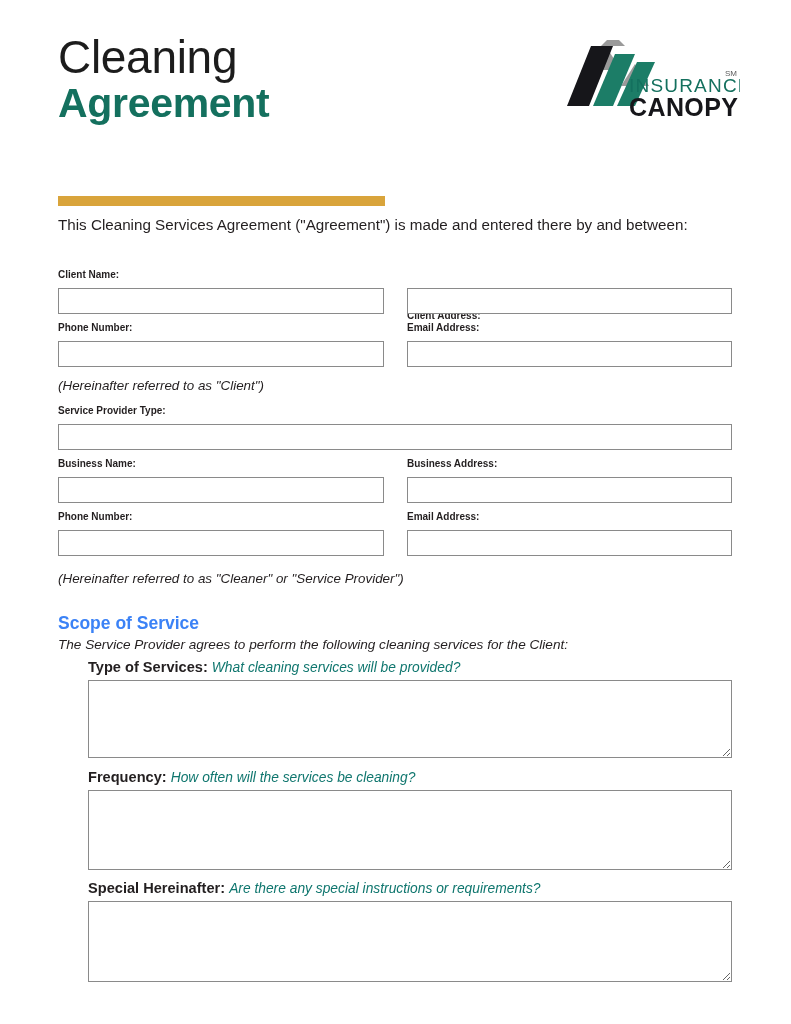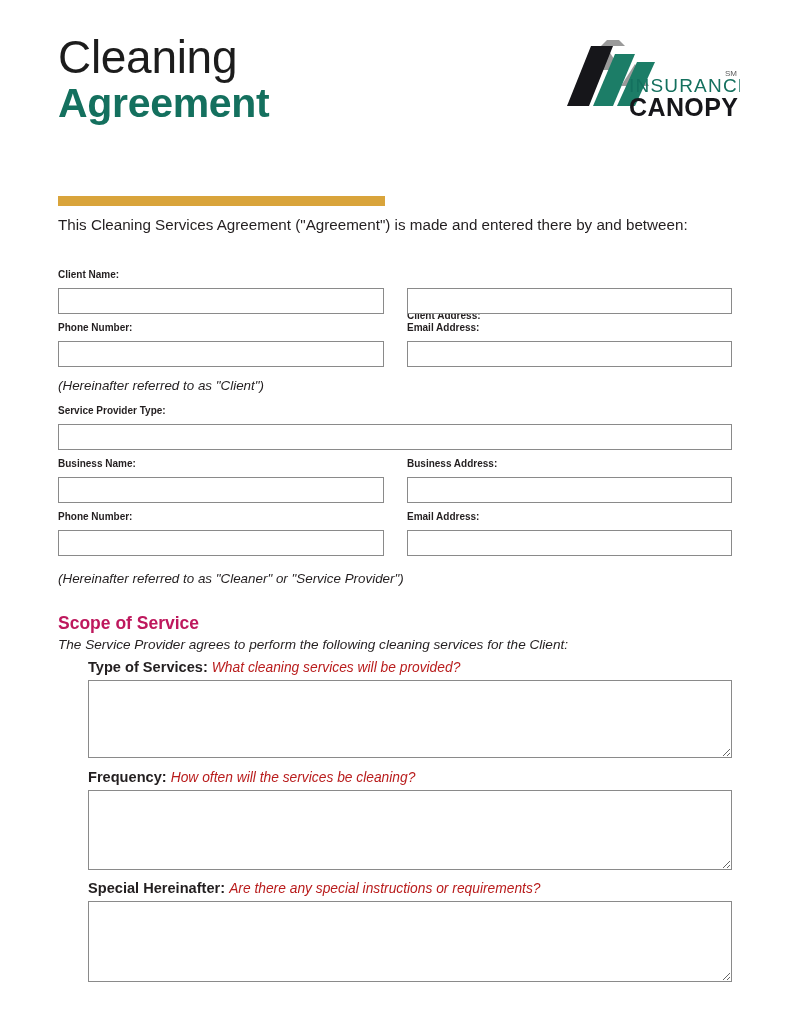--- a/index.html
+++ b/index.html
@@ -100,21 +100,21 @@
     color: #231f20;
     white-space: nowrap;
   }
 
   
   .section-heading {
     position: absolute;
     left: 58px;
     font-size: 17.5px;
     font-weight: 700;
-    color: #be185d;
+    color: #3b82f6;
   }
   .section-sub {
     position: absolute;
     left: 58px;
     font-size: 13.6px;
     font-style: italic;
     color: #231f20;
   }
   .q-label {
     position: absolute;
@@ -122,21 +122,21 @@
     font-size: 14.6px;
     white-space: nowrap;
   }
   .q-label .q-strong {
     font-weight: 700;
     color: #231f20;
   }
   .q-label .q-hint {
     font-style: italic;
     font-weight: 400;
-    color: #b91c1c;
+    color: #0f766e;
     font-size: 13.8px;
   }
   .textarea-box {
     position: absolute;
     left: 88px;
     width: 644px;
     border: 1.5px solid #8a8a8a;
     background: #ffffff;
     box-sizing: border-box;
   }

